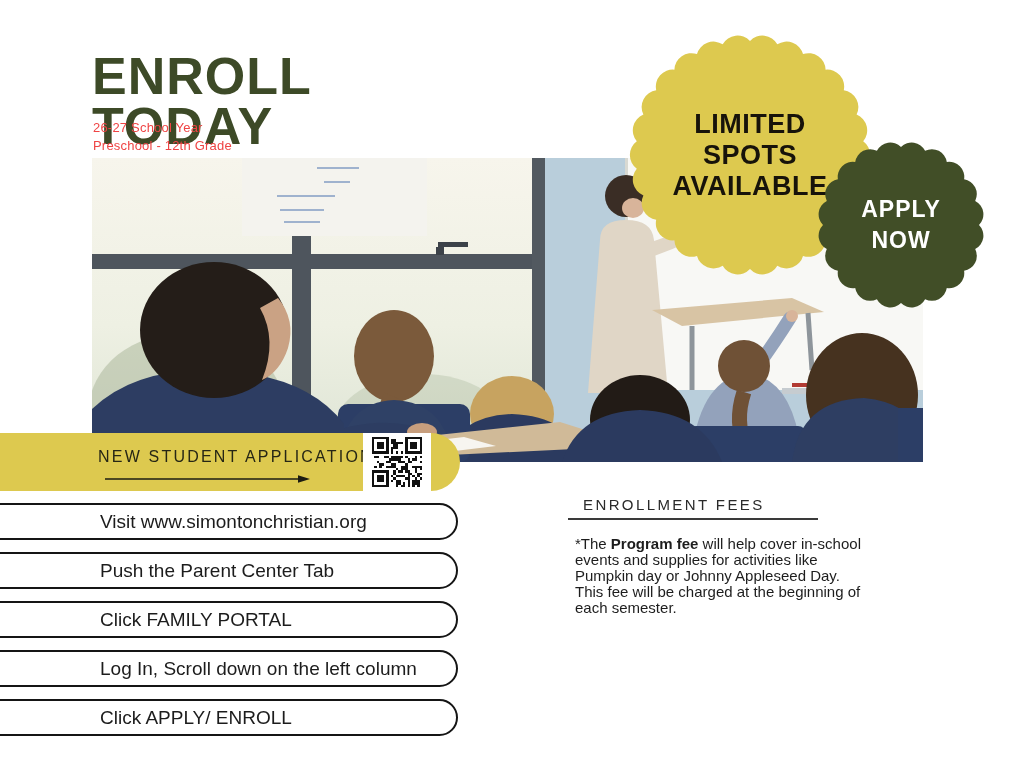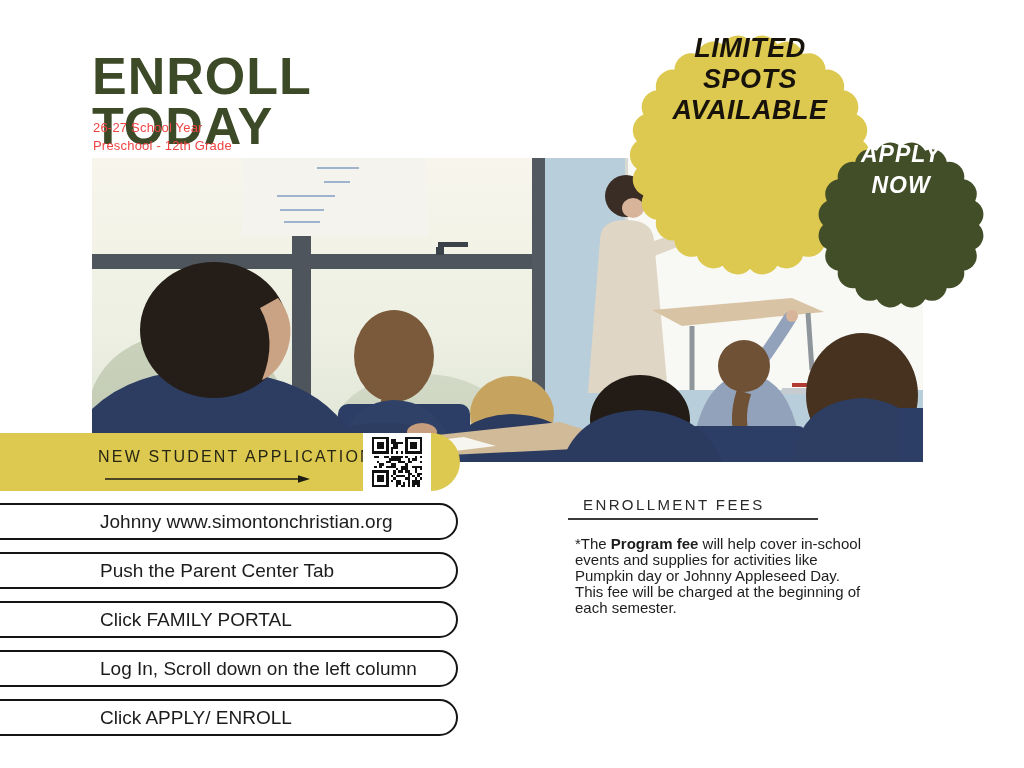--- a/index.html
+++ b/index.html
@@ -11,21 +11,21 @@
   .title{position:absolute;left:92px;top:16px;color:#3d4a27;font-weight:bold;
          font-size:52px;line-height:50px;letter-spacing:1px;}
   .subtitle{position:absolute;left:93px;top:119px;font-size:13px;line-height:17.5px;
             color:#ef4444;letter-spacing:.2px;font-weight:500;}
 
   
   .photo{position:absolute;left:92px;top:158px;width:831px;height:304px;overflow:hidden;background:#b9cedb;}
   .photo svg{display:block;width:831px;height:304px;}
 
   
-  .badge{position:absolute;display:flex;justify-content:center;text-align:center;font-style:italic;}
+  .badge{position:absolute;display:flex;align-items:center;justify-content:center;text-align:center;}
   .badge svg.scallop-svg{position:absolute;inset:0;width:100%;height:100%;}
   .badge .badge-text{position:relative;font-weight:bold;}
   .badge-yellow{left:628px;top:33px;width:244px;height:244px;}
   .badge-yellow .badge-text{color:#17130a;font-size:27px;line-height:31px;letter-spacing:.5px;}
   .badge-green{left:815px;top:139px;width:172px;height:172px;}
   .badge-green .badge-text{color:#ffffff;font-size:23px;line-height:31px;letter-spacing:1px;}
 
   
   .banner{position:absolute;left:0;top:433px;width:460px;height:58px;background:#ddc94f;
           border-radius:0 29px 29px 0;}
@@ -402,21 +402,21 @@
           <rect x="12" y="20" width="1" height="1" fill="#111"></rect>
           <rect x="13" y="20" width="1" height="1" fill="#111"></rect>
           <rect x="15" y="20" width="1" height="1" fill="#111"></rect>
           <rect x="17" y="20" width="1" height="1" fill="#111"></rect>
           <rect x="19" y="20" width="1" height="1" fill="#111"></rect>
         </svg>
     </div>
   </div>
 
   <div class="pill pill1">
-    <span>Johnny www.simontonchristian.org</span>
+    <span>Visit www.simontonchristian.org</span>
   </div>
   <div class="pill pill2">
     <span>Push the Parent Center Tab</span>
   </div>
   <div class="pill pill3">
     <span>Click FAMILY PORTAL</span>
   </div>
   <div class="pill pill4">
     <span>Log In, Scroll down on the left column</span>
   </div>

